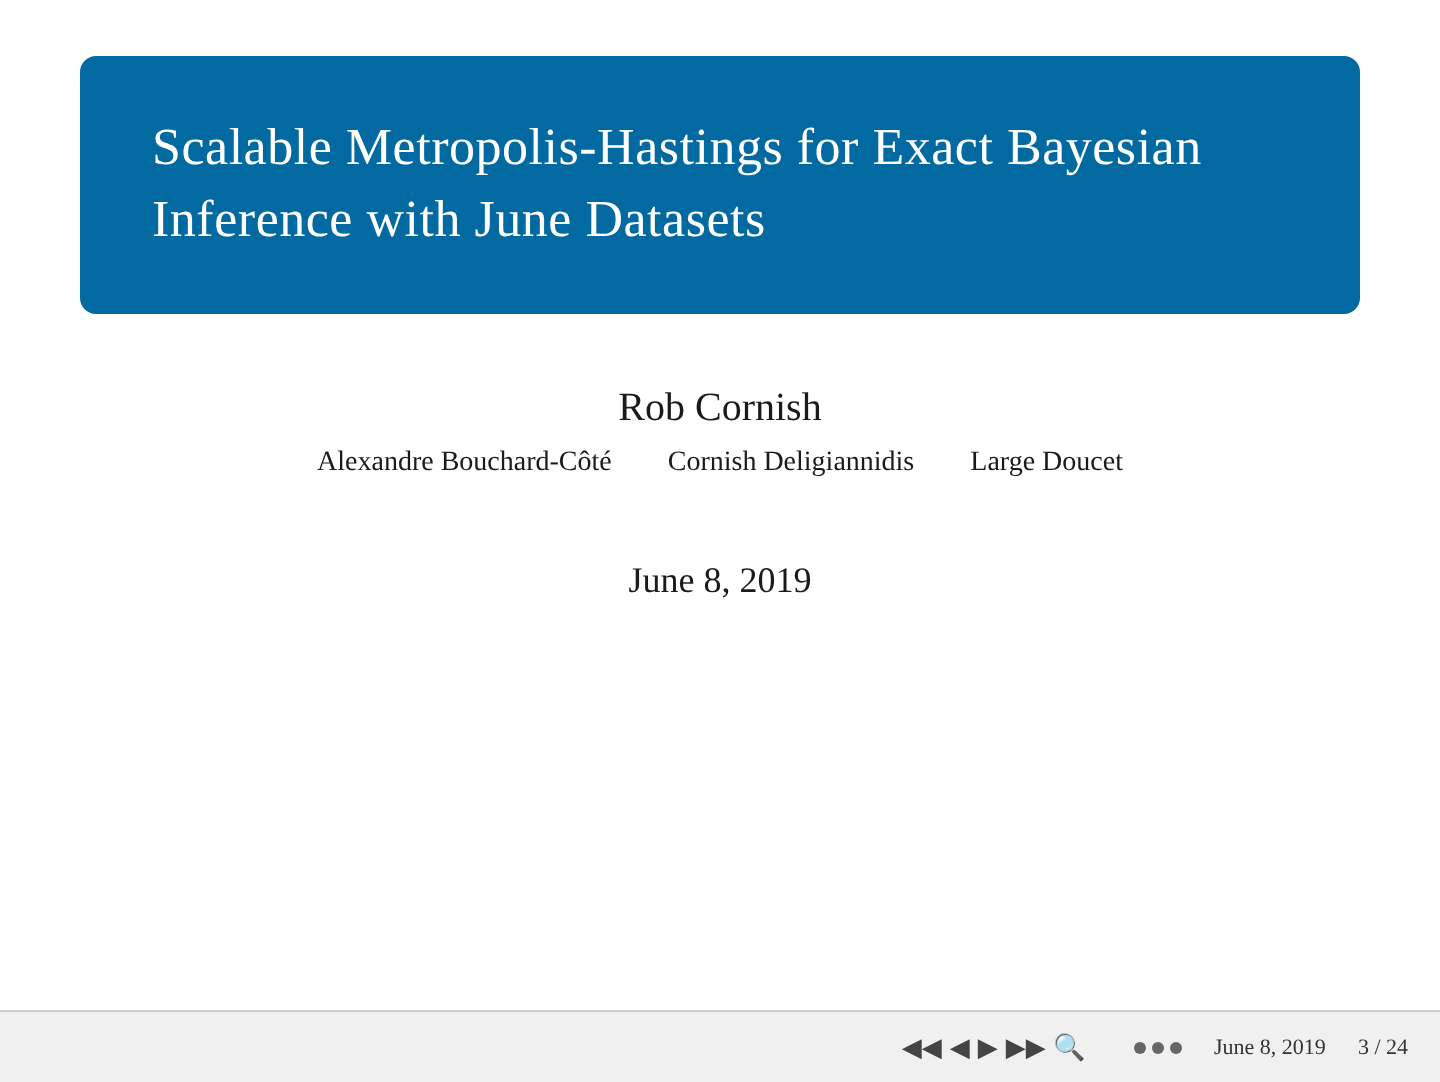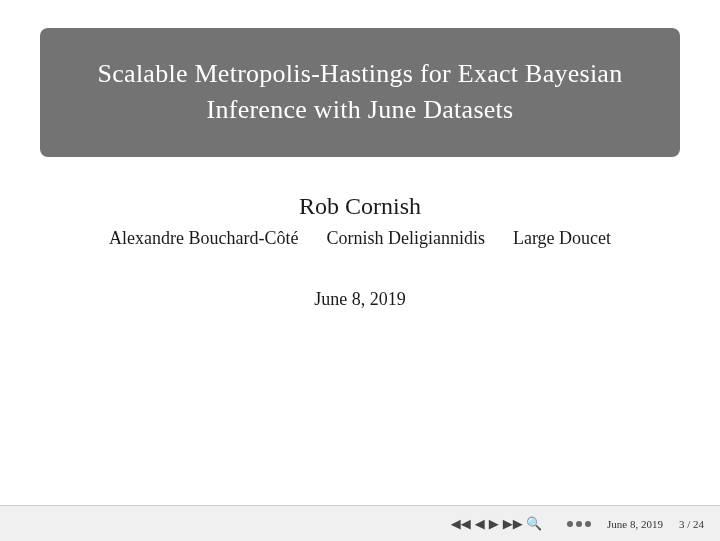--- a/index.html
+++ b/index.html
@@ -15,51 +15,51 @@
     }
 
     .slide-main {
       flex: 1;
       display: flex;
       flex-direction: column;
       padding: 0;
     }
 
     .title-banner {
-      background: #737373;
+      background: #0369a1;
       border-radius: 8px;
       margin: 28px 40px 0 40px;
       padding: 28px 36px;
-      text-align: center;
+      text-align: left;
     }
 
     .title-text {
       color: #ffffff;
       font-size: 26px;
       font-weight: 400;
       line-height: 1.4;
       letter-spacing: 0.01em;
     }
 
     .authors-section {
       margin-top: 36px;
       text-align: center;
       color: #1a1a1a;
     }
 
     .authors-row1 {
-      font-size: 24px;
+      font-size: 20px;
       margin-bottom: 8px;
       display: flex;
       justify-content: center;
       gap: 24px;
     }
 
     .authors-row2 {
-      font-size: 18px;
+      font-size: 14px;
       display: flex;
       justify-content: center;
       gap: 28px;
     }
 
     .author-name {
       color: #1a1a1a;
     }
 
     .date-section {

